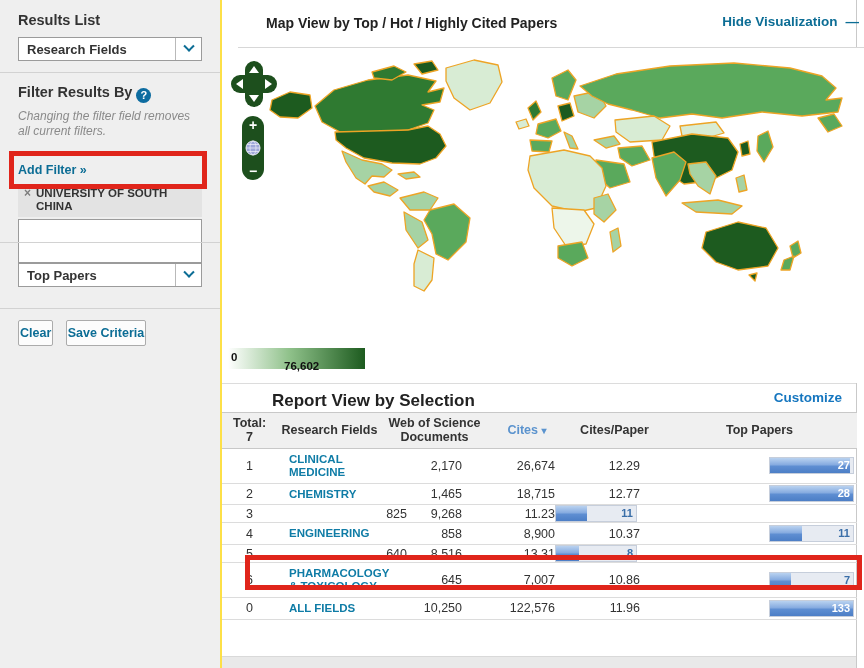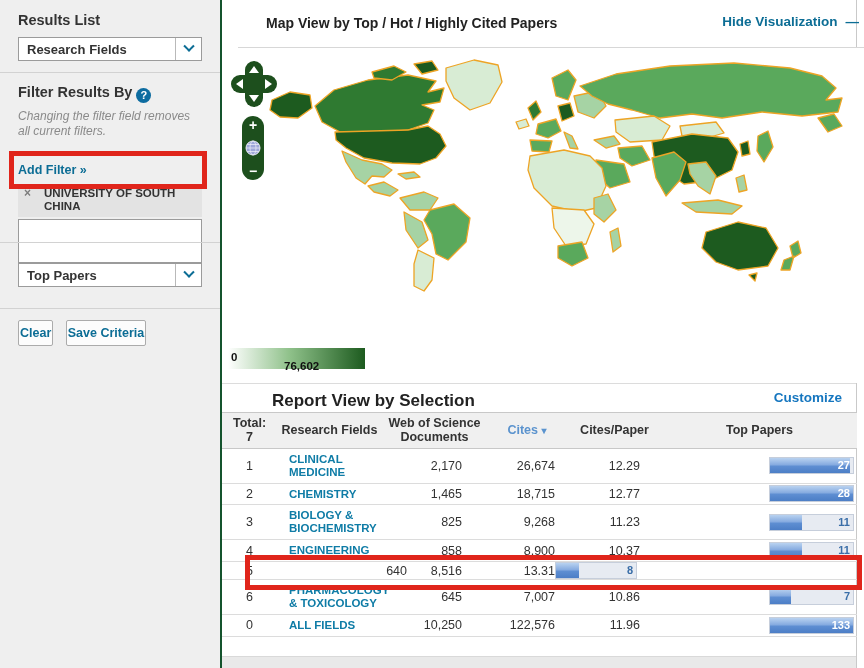--- a/index.html
+++ b/index.html
@@ -1,33 +1,33 @@
 <!DOCTYPE html>
 <html><head>
 <meta charset="utf-8">
 <style>
   * { margin:0; padding:0; box-sizing:border-box; }
   html,body { width:864px; height:668px; font-family:"Liberation Sans", sans-serif; background:#ffffff; overflow:hidden; }
-  .stage { position:relative; width:840px; height:668px; background:#14532d; }
+  .stage { position:relative; width:840px; height:668px; background:#fde047; }
 
   
   .sidebar { position:absolute; left:0; top:0; width:220px; height:668px; background:#efefef; }
   .sb-sec { position:absolute; left:0; width:220px; padding:0 18px; }
   .sb-div { position:absolute; left:0; width:220px; border-top:1px solid #d2d2d2; }
   .sb-h { font-size:14.5px; font-weight:bold; color:#333; }
   .dropdown { margin-top:9px; height:24px; background:#fff; border:1px solid #9b9b9b; display:flex; align-items:center; position:relative; cursor:pointer; }
   .dd-label { flex:1; padding:0 8px; font-size:13px; font-weight:bold; color:#333; white-space:nowrap; }
   .dd-btn { width:26px; height:100%; border-left:1px solid #b9b9b9; display:flex; align-items:center; justify-content:center; }
   .chev { width:8px; height:8px; border-right:2.5px solid #0c6d95; border-bottom:2.5px solid #0c6d95; transform:rotate(45deg) translate(-2px,-2px); }
   .help-badge { display:inline-flex; width:15px; height:15px; border-radius:50%; background:#0d6ca0; color:#fff; font-size:11px; font-weight:bold; align-items:center; justify-content:center; vertical-align:-2px; margin-left:4px; }
   .sb-note { margin-top:6px; font-size:12px; font-style:italic; color:#8a8a8a; line-height:1.25; }
   .sb-link { display:inline-block; margin-top:24px; font-size:12.5px; font-weight:bold; color:#0c6d95; text-decoration:none; cursor:pointer; }
   .chip { margin-top:6px; background:#e3e3e3; padding:3px 6px 4px 6px; display:flex; gap:5px; align-items:flex-start; }
   .chip-x { color:#7c7c7c; font-size:12px; font-weight:bold; line-height:13px; cursor:pointer; }
-  .chip-label { font-size:11.5px; font-weight:bold; color:#333; line-height:13px;margin-left:8px; }
+  .chip-label { font-size:11.5px; font-weight:bold; color:#333; line-height:13px; }
   .filter-listbox { margin-top:2px; height:44px; background:#fff; border:1px solid #9b9b9b; }
   .btn { display:inline-block; background:#fcfcfc; border:1px solid #ababab; border-radius:2px; padding:5px 1px; font-size:12.5px; font-weight:bold; color:#0c6d95; cursor:pointer; }
   .btn + .btn { margin-left:8px; }
 
   
   .main { position:absolute; left:222px; top:0; width:635px; height:668px; background:#fff; border-right:1px solid #c9c9c9; }
   .main-header { position:absolute; left:16px; top:0; width:100%; height:48px; border-bottom:1px solid #d7d7d7; }
   .main-title { position:absolute; left:28px; top:15px; font-size:14px; font-weight:bold; color:#222; }
   .hide-link { position:absolute; right:14px; top:14px; font-size:13.5px; font-weight:bold; color:#0c6d95; cursor:pointer; }
   .hide-link .dash { margin-left:8px; letter-spacing:-1px; }
@@ -263,21 +263,20 @@
     <div class="bar-cell">
       <div class="bar-track">
         <div class="bar-fill" style="width: 100%;"></div>
         <span class="bar-label on-fill">28</span>
       </div>
     </div>
   </div>
 
   <div class="t-row">
     <div class="rank">3</div>
-    <div class="field">BIOLOGY &amp; BIOCHEMISTRY</div>
     <div class="num">825</div>
     <div class="num">9,268</div>
     <div class="num">11.23</div>
     <div class="bar-cell">
       <div class="bar-track">
         <div class="bar-fill" style="width: 39%;"></div>
         <span class="bar-label">11</span>
       </div>
     </div>
   </div>

